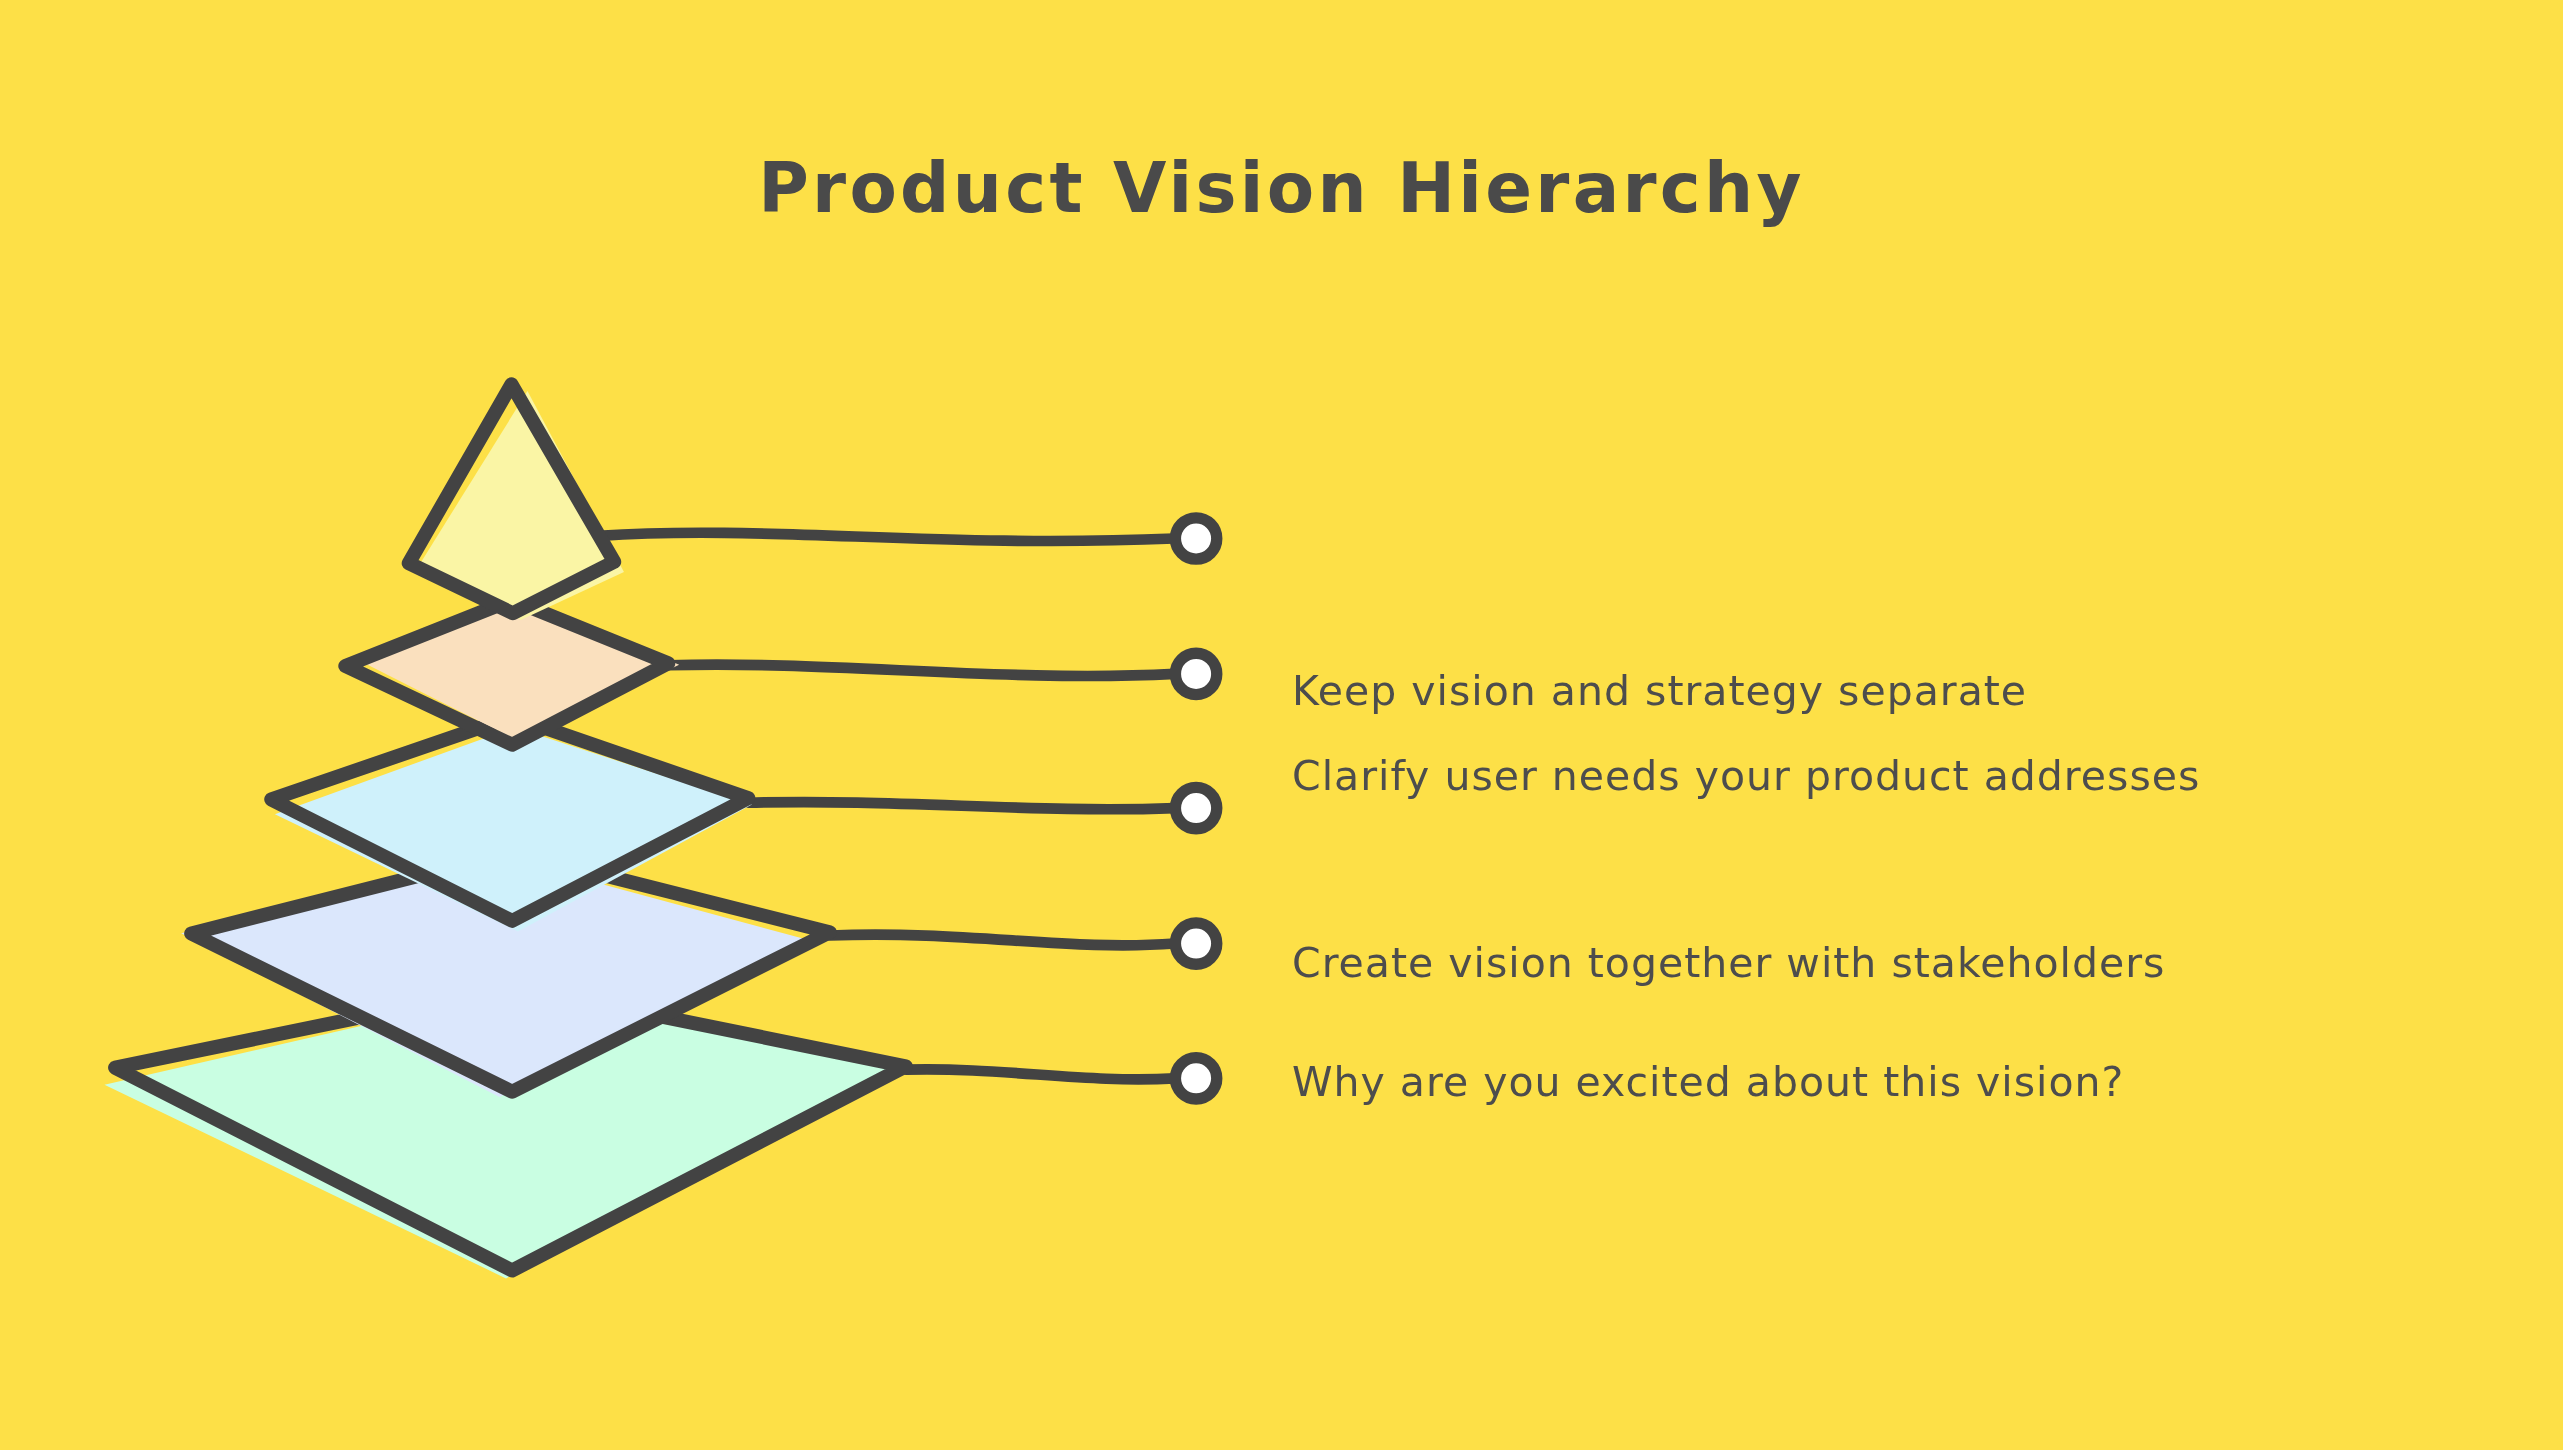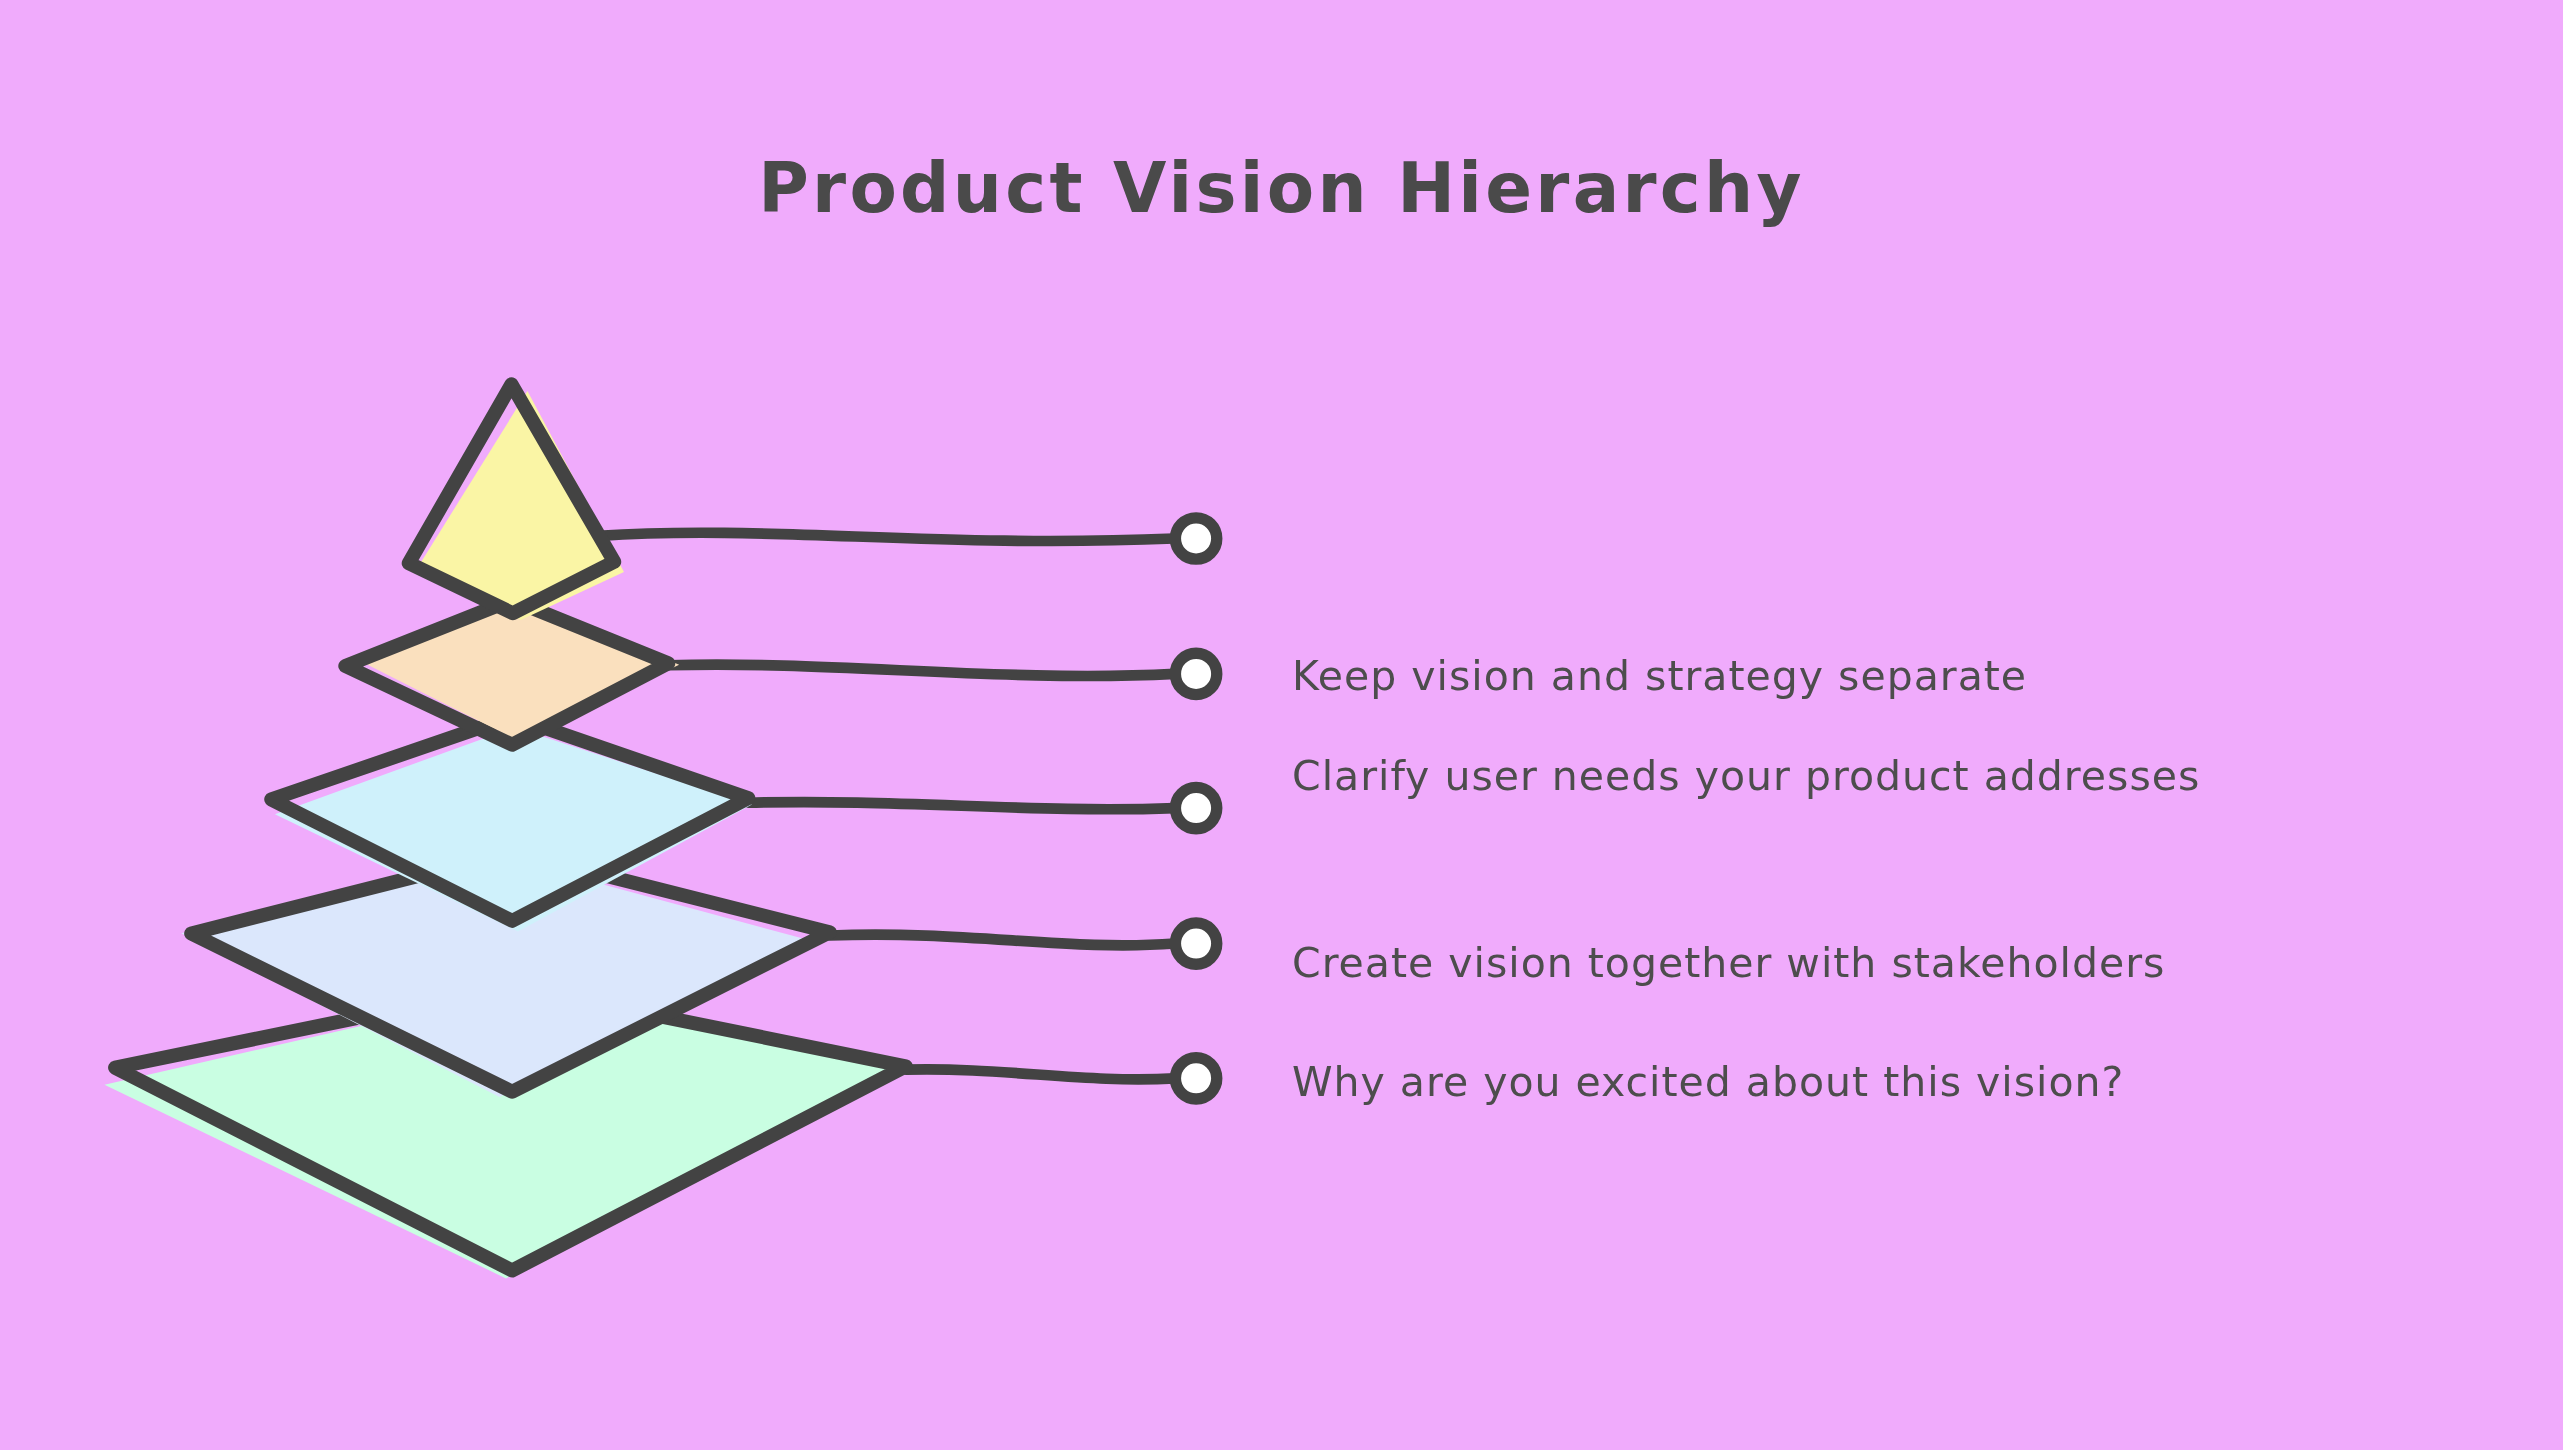--- a/index.html
+++ b/index.html
@@ -1,20 +1,20 @@
 <!DOCTYPE html>
 <html style="font-size:10.7px"><head>
 <meta charset="utf-8">
 <style>
   html,body{margin:0;padding:0;background:#ffffff;}
   .canvas{
     position:relative;
     width:2563px;
     height:1450px;
-    background:#f0abfc;
+    background:#fde047;
     overflow:hidden;
     font-family:"DejaVu Sans", sans-serif;
   }
   .page-title{
     position:absolute;
     top:148px;
     left:0;
     width:100%;
     text-align:center;
     font-size:69px;
@@ -31,21 +31,21 @@
   .layer-label{
     position:absolute;
     left:1292px;
     transform:translateY(-50%);
     font-size:41px;
     color:#4d4d4d;
     letter-spacing:1px;
     white-space:nowrap;
   }
   .label-1{top:542px;}
-  .label-2{top:676px;}
+  .label-2{top:691px;}
   .label-3{top:776px;}
   .label-4{top:947px;margin-top:16px;}
   .label-5{top:1082px;}
 </style>
 </head>
 <body>
 
 <div class="canvas">
 
   <div class="page-title">Product Vision Hierarchy</div>

